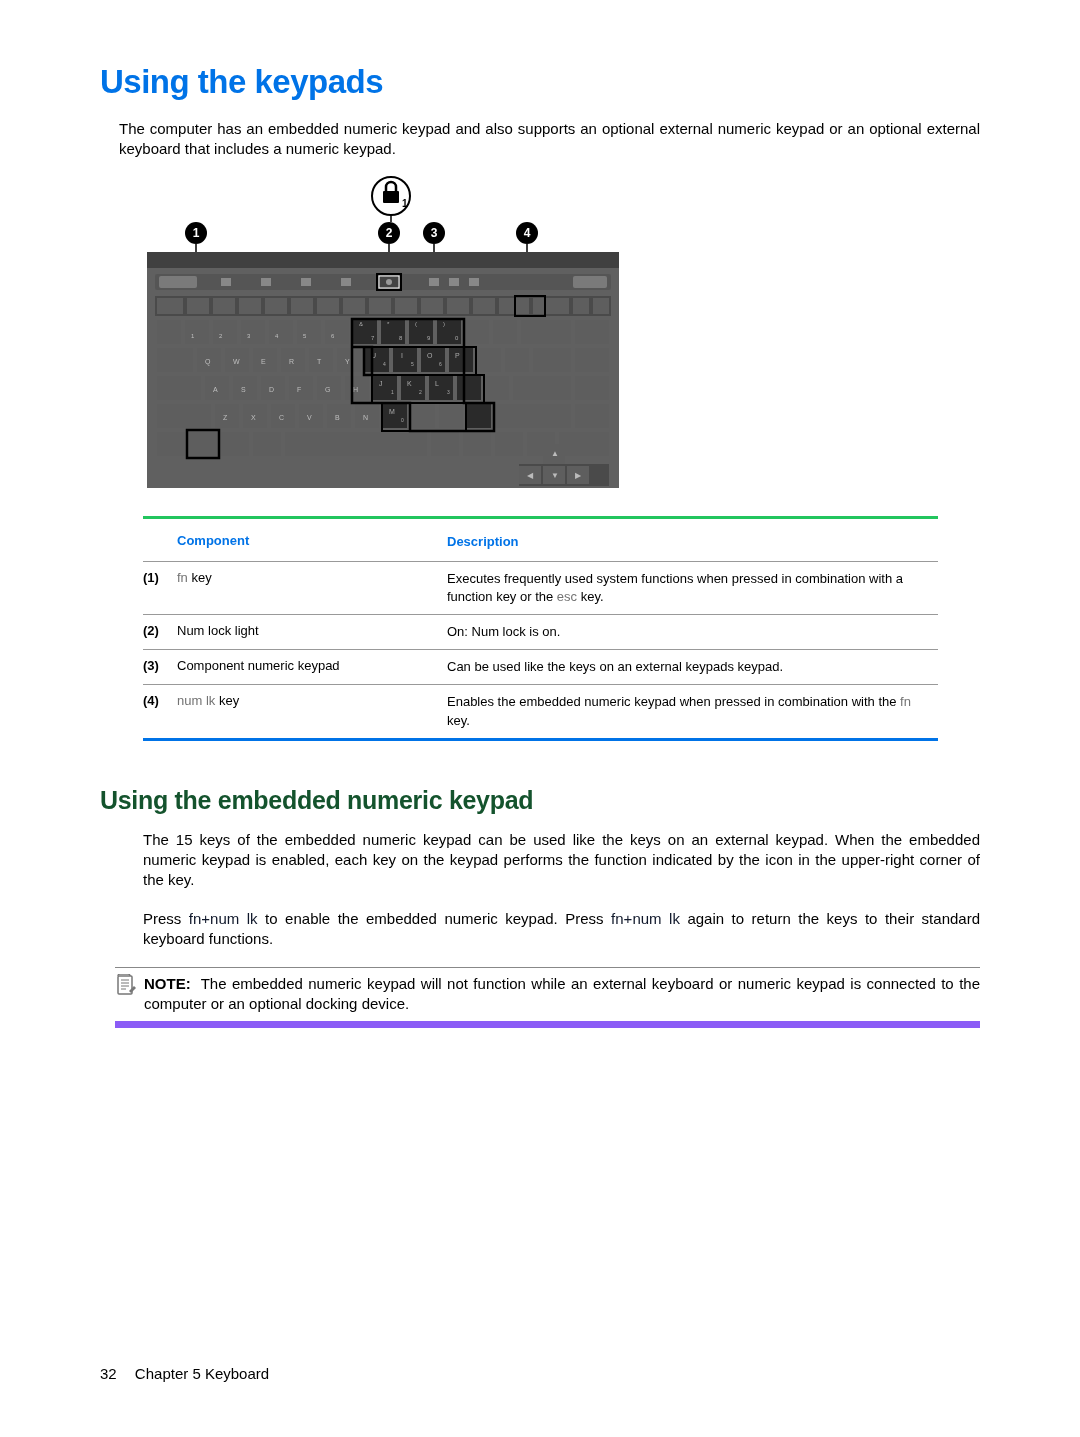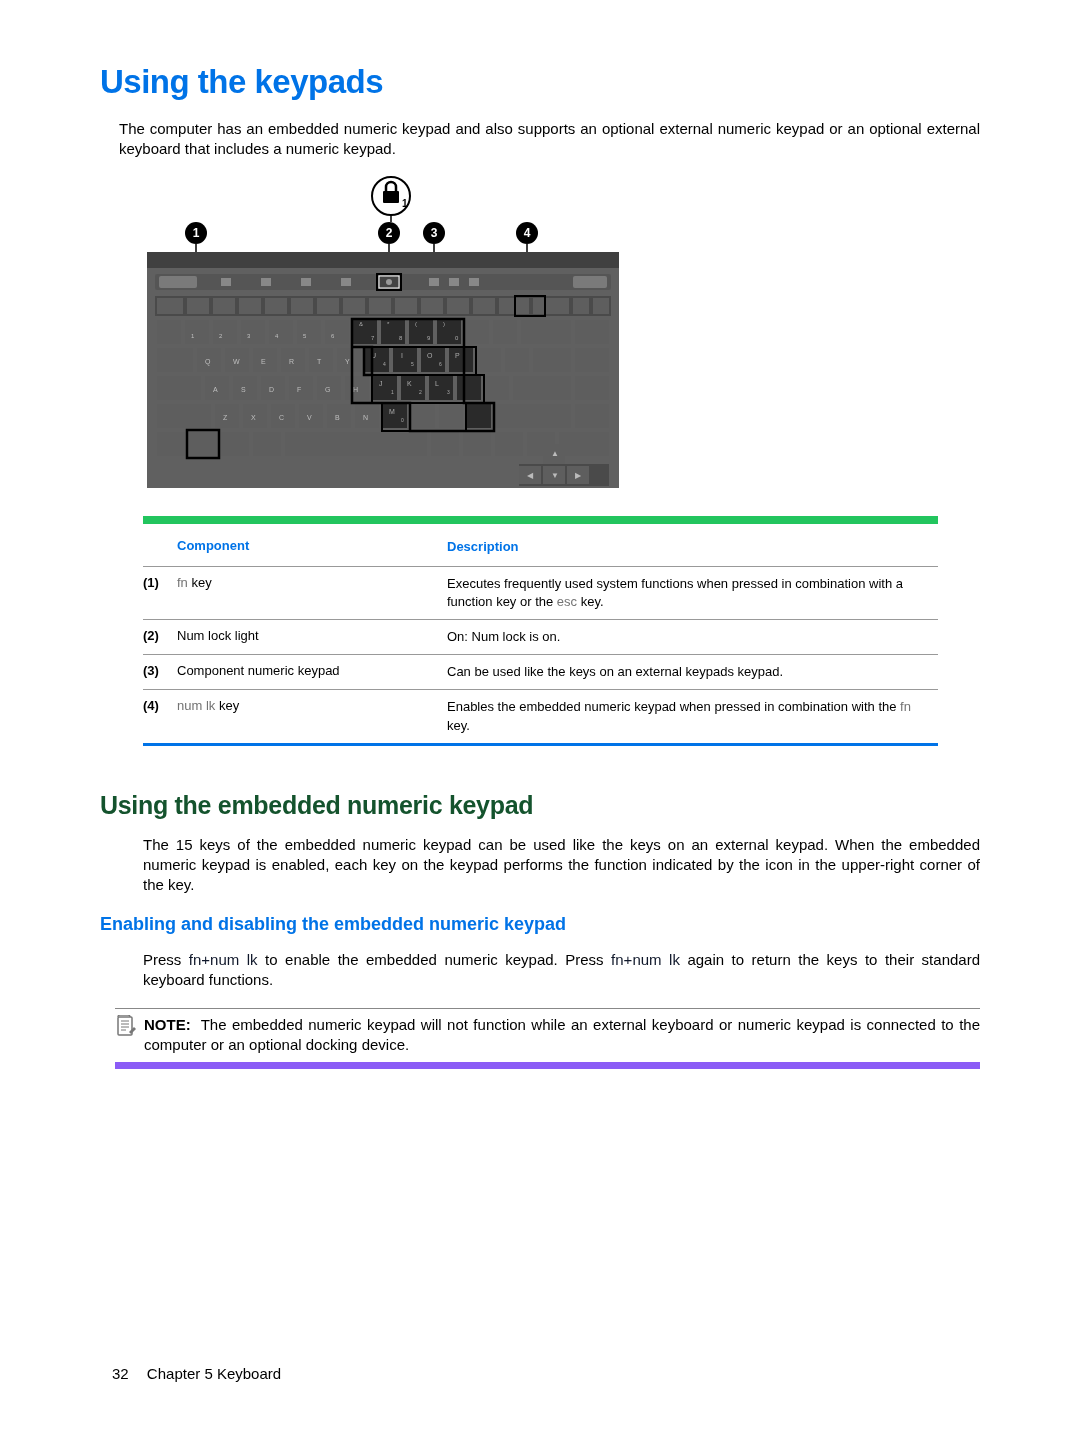--- a/index.html
+++ b/index.html
@@ -37,21 +37,21 @@
     margin-bottom: 22px;
     position: relative;
   }
   
   .kbd-svg { position:absolute; inset:0; }
 
   .component-table {
     margin-left: 43px;
     width: 795px;
     border-collapse: collapse;
-    border-top: 8px solid #22c55e;
+    border-top: 3px solid #22c55e;
     margin-bottom: 45px;
     margin-top: 19px;
   }
   .component-table th, .component-table td {
     text-align: left;
     vertical-align: top;
     font-size: 13px;
     padding: 8px 4px 8px 0;
   }
   .component-table th {
@@ -107,21 +107,21 @@
     flex: 0 0 26px;
     margin-right: 3px;
     color: #666;
   }
   .note-text { flex: 1; text-align: justify; }
   .note-text .note-label { font-weight: bold; margin-right: 10px; }
 
   .footer {
     position: absolute;
     bottom: 55px;
-    left: 112px;
+    left: 100px;
     font-size: 15px;
     margin-top: 8px;
   }
   .footer .page-num { margin-right: 14px; }
 </style>
 </head>
 <body>
 
 <div class="page">
 
@@ -410,21 +410,20 @@
           <td class="col-idx">(4)</td>
           <td class="comp-col"><span class="link">num lk</span> key</td>
           <td class="desc-col">Enables the embedded numeric keypad when pressed in combination with the <span class="link">fn</span> key.</td>
         </tr>
       </tbody>
   </table>
 
   <h2 class="section-heading">Using the embedded numeric keypad</h2>
   <p class="body-text">The 15 keys of the embedded numeric keypad can be used like the keys on an external keypad. When the embedded numeric keypad is enabled, each key on the keypad performs the function indicated by the icon in the upper-right corner of the key.</p>
 
-  <h3 class="subsection-heading">Enabling and disabling the embedded numeric keypad</h3>
   <p class="body-text" id="subsection-body">Press <span class="link">fn+num lk</span> to enable the embedded numeric keypad. Press <span class="link">fn+num lk</span> again to return the keys to their standard keyboard functions.</p>
 
   <div class="note-block">
     <span class="note-icon">
       <svg width="22" height="22" viewBox="0 0 22 22">
         <rect x="3" y="2" width="14" height="18" rx="1" fill="none" stroke="#777" stroke-width="1.5"></rect>
         <path d="M3 2 Q3 0 5 0 L13 0 Q15 0 15 2" fill="none" stroke="#777" stroke-width="1.3"></path>
         <line x1="6" y1="6" x2="14" y2="6" stroke="#777" stroke-width="1"></line>
         <line x1="6" y1="9" x2="14" y2="9" stroke="#777" stroke-width="1"></line>
         <line x1="6" y1="12" x2="14" y2="12" stroke="#777" stroke-width="1"></line>

